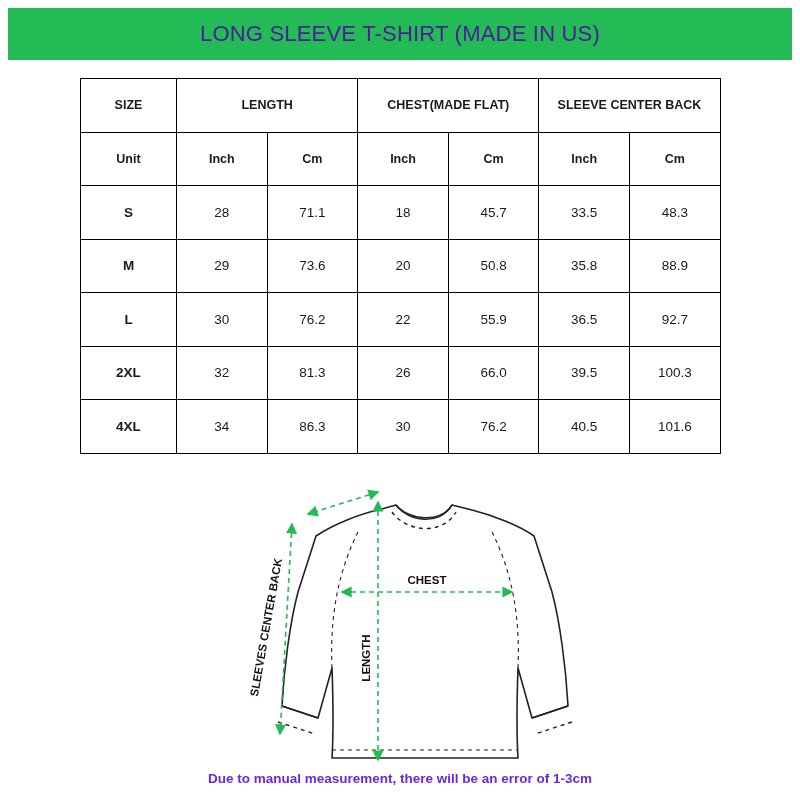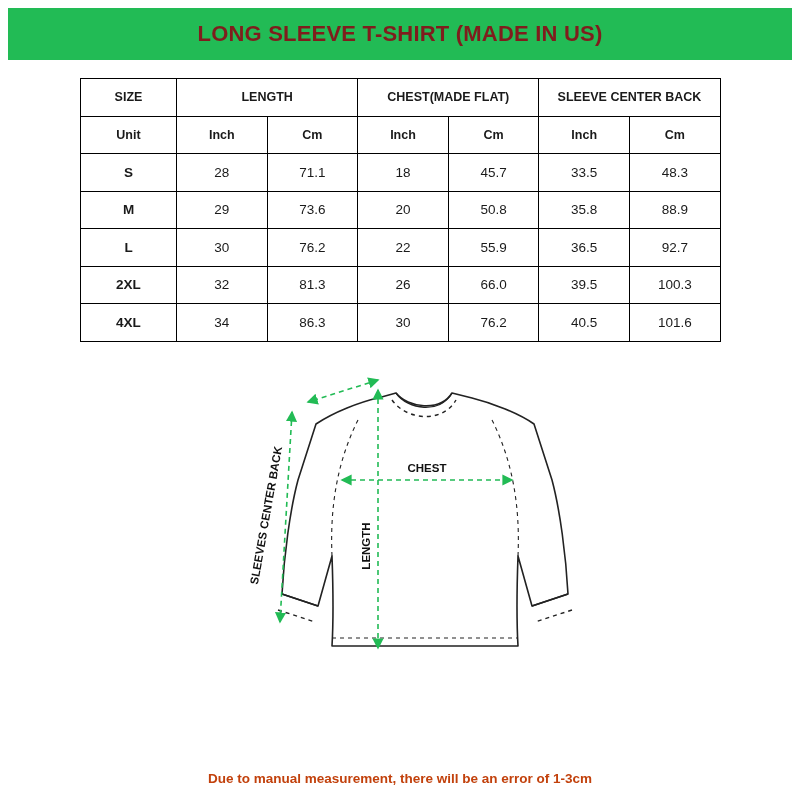--- a/index.html
+++ b/index.html
@@ -23,42 +23,42 @@
   
   .header {
     margin: 8px 8px 0 8px;
     height: 52px;
     background: #22bb55;
     display: flex;
     align-items: center;
     justify-content: center;
   }
   .header-title {
-    color: #7f1d1d;
+    color: #4c1d95;
     font-size: 22px;
-    font-weight: bold;
+    font-weight: normal;
     letter-spacing: 0.2px;
     text-align: center;
   }
   
   .table-wrap {
     margin: 18px 80px 0 80px;
   }
   table.size-table {
     border-collapse: collapse;
     width: 640px;
     table-layout: fixed;
   }
   table.size-table th,
   table.size-table td {
     border: 1px solid #000000;
     text-align: center;
     font-size: 13.5px;
     height: 36.5px;
-    padding: 0;
+    padding: 8px;
   }
   table.size-table th {
     font-weight: bold;
     font-size: 12.5px;
   }
   table.size-table td.size-cell {
     font-weight: bold;
     font-size: 13.5px;
   }
   table.size-table td.val {
@@ -76,21 +76,21 @@
   .illustration svg {
     display: block;
   }
   
   .footer-note {
     position: absolute;
     left: 0;
     right: 0;
     bottom: 22px;
     text-align: center;
-    color: #c2410c;
+    color: #6d28d9;
     font-size: 13.5px;
     font-weight: bold;
   }
 </style>
 </head>
 <body>
 
 <div class="page">
 
   <div class="header">

